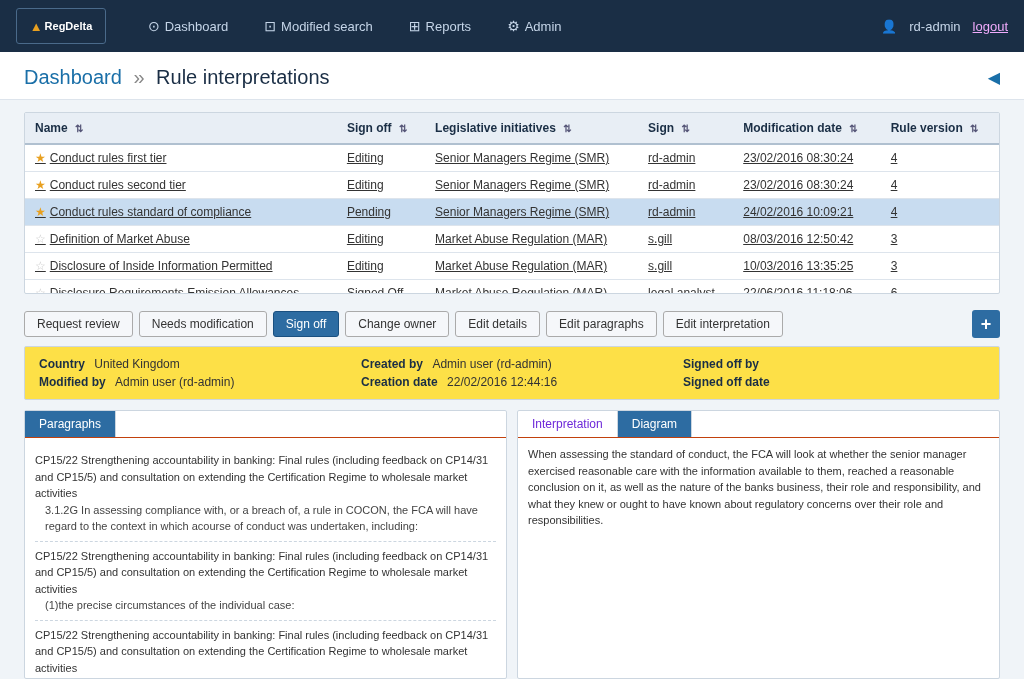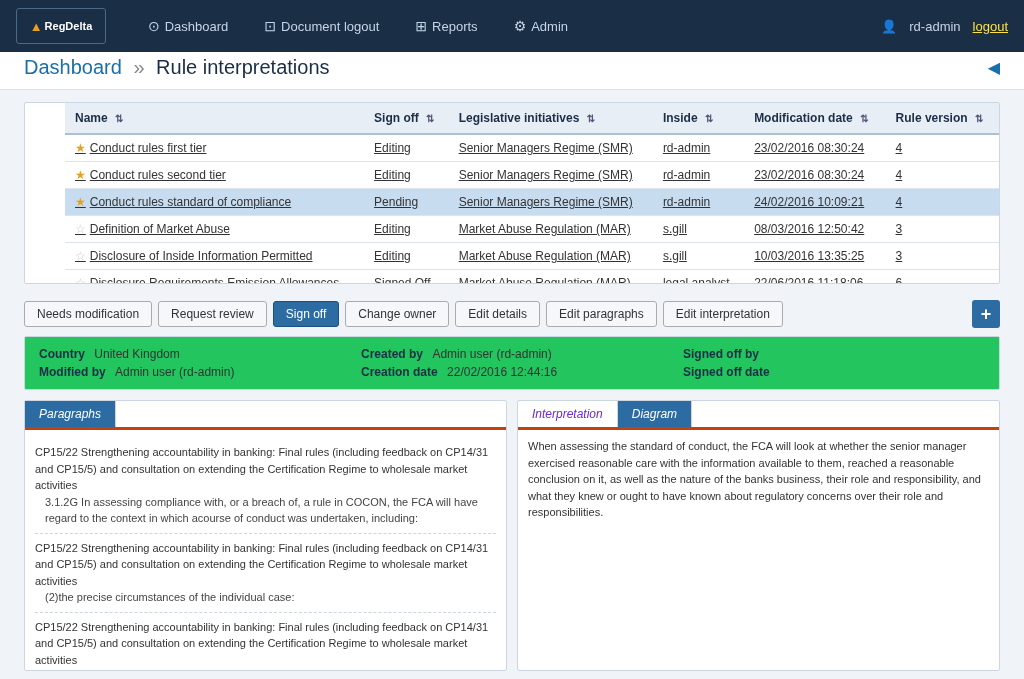--- a/index.html
+++ b/index.html
@@ -46,26 +46,26 @@
     }
     .nav-item .icon { font-size: 14px; }
     .navbar-right {
       margin-left: auto;
       display: flex;
       align-items: center;
       gap: 12px;
       color: #c5d5e8;
       font-size: 13px;
     }
-    .navbar-right a { color: #fde047; text-decoration: underline; cursor: pointer; }
+    .navbar-right a { color: #f0abfc; text-decoration: underline; cursor: pointer; }
 
     
     .breadcrumb-bar {
       background: #fff;
-      padding: 4px 24px 10px 24px;
+      padding: 14px 24px 10px 24px;
       border-bottom: 1px solid #dde4ec;
       display: flex;
       align-items: center;
       justify-content: space-between;
       gap: 20px;
     }
     .breadcrumb-title {
       font-size: 20px;
       color: #1a2e45;
       font-weight: normal;
@@ -121,21 +121,20 @@
       padding: 6px 10px;
       color: #333;
     }
     .star-icon { color: #e8a020; margin-right: 4px; }
     .star-empty { color: #ccc; margin-right: 4px; }
 
     
     .table-scroll {
       max-height: 180px;
       overflow-y: auto;
-      padding-left: 40px;
     }
 
     
     .action-bar {
       display: flex;
       align-items: center;
       gap: 6px;
       padding: 8px 0 8px 0;
       flex-wrap: wrap;
     }
@@ -164,21 +163,21 @@
       align-items: center;
       justify-content: center;
       font-size: 18px;
       font-weight: bold;
       border-radius: 3px;
       cursor: pointer;
     }
 
     
     .detail-panel {
-      background: #22c55e;
+      background: #fde047;
       border: 1px solid #ccd6e0;
       border-radius: 2px;
       padding: 10px 14px;
       margin-bottom: 10px;
       font-size: 12px;
     }
     .detail-grid {
       display: grid;
       grid-template-columns: 1fr 1fr 1fr;
       gap: 4px 20px;
@@ -192,22 +191,21 @@
       grid-template-columns: 1fr 1fr;
       gap: 10px;
     }
     .panel {
       background: #fff;
       border: 1px solid #ccd6e0;
       border-radius: 2px;
     }
     .panel-tabs {
       display: flex;
-      border-bottom: 3px solid #c2410c;
-      font-style: italic;
+      border-bottom: 1px solid #c2410c;
     }
     .panel-tab {
       padding: 6px 14px;
       cursor: pointer;
       font-size: 12px;
       color: #6d28d9;
       border-right: 1px solid #ccd6e0;
     }
     .panel-tab.active {
       background: #2d6ca2;
@@ -239,21 +237,21 @@
       <span>▲</span>
       <span style="color:#fff;font-size:11px;margin-left:2px;">RegDelta</span>
     </div>
   </div>
   <a class="nav-item">
     <span class="icon">⊙</span>
     <span>Dashboard</span>
   </a>
   <a class="nav-item">
     <span class="icon">⊡</span>
-    <span>Document logout</span>
+    <span>Modified search</span>
   </a>
   <a class="nav-item">
     <span class="icon">⊞</span>
     <span>Reports</span>
   </a>
   <a class="nav-item">
     <span class="icon">⚙</span>
     <span>Admin</span>
   </a>
   <div class="navbar-right">
@@ -285,21 +283,21 @@
             </th>
             <th>
               <span>Sign off</span>
               <span class="sort-icon">⇅</span>
             </th>
             <th>
               <span>Legislative initiatives</span>
               <span class="sort-icon">⇅</span>
             </th>
             <th>
-              <span>Inside</span>
+              <span>Sign</span>
               <span class="sort-icon">⇅</span>
             </th>
             <th>
               <span>Modification date</span>
               <span class="sort-icon">⇅</span>
             </th>
             <th>
               <span>Rule version</span>
               <span class="sort-icon">⇅</span>
             </th>
@@ -353,22 +351,22 @@
     <td>legal.analyst</td>
     <td>22/06/2016 11:18:06</td>
     <td>6</td>
   </tr>
           </tbody>
       </table>
     </div>
   </div>
 
   <div class="action-bar">
+    <button class="btn">Request review</button>
     <button class="btn">Needs modification</button>
-    <button class="btn">Request review</button>
     <button class="btn btn-primary">Sign off</button>
     <button class="btn">Change owner</button>
     <button class="btn">Edit details</button>
     <button class="btn">Edit paragraphs</button>
     <button class="btn">Edit interpretation</button>
     <div class="btn-add">+</div>
   </div>
 
   <div class="detail-panel">
     <div class="detail-grid">
@@ -405,21 +403,21 @@
       <div class="panel-tabs">
         <div class="panel-tab active">Paragraphs</div>
       </div>
       <div class="panel-body" id="paragraphs-body">
       <div class="paragraph-item">
             <div>CP15/22 Strengthening accountability in banking: Final rules (including feedback on CP14/31 and CP15/5) and consultation on extending the Certification Regime to wholesale market activities</div>
             <div class="paragraph-sub">3.1.2G In assessing compliance with, or a breach of, a rule in COCON, the FCA will have regard to the context in which acourse of conduct was undertaken, including:</div>
           </div>
           <div class="paragraph-item">
             <div>CP15/22 Strengthening accountability in banking: Final rules (including feedback on CP14/31 and CP15/5) and consultation on extending the Certification Regime to wholesale market activities</div>
-            <div class="paragraph-sub">(2)the precise circumstances of the individual case:</div>
+            <div class="paragraph-sub">(1)the precise circumstances of the individual case:</div>
           </div>
           <div class="paragraph-item">
             <div>CP15/22 Strengthening accountability in banking: Final rules (including feedback on CP14/31 and CP15/5) and consultation on extending the Certification Regime to wholesale market activities</div>
           </div>
         </div>
     </div>
 
     <div class="panel">
       <div class="panel-tabs">
         <div class="panel-tab">Interpretation</div>

